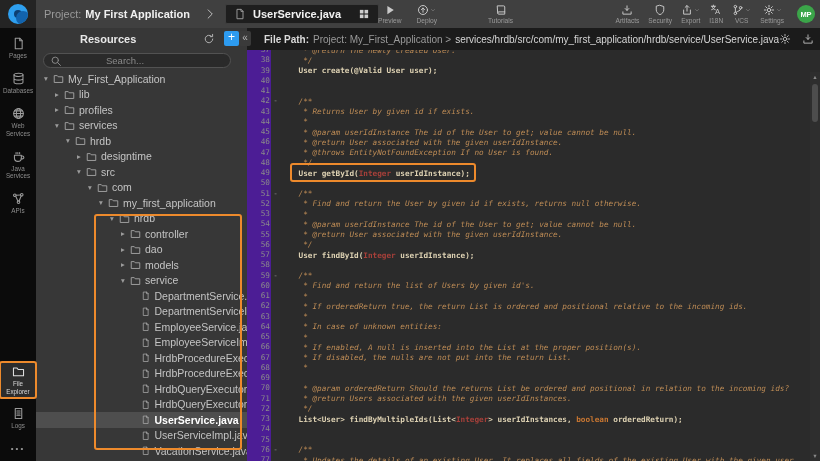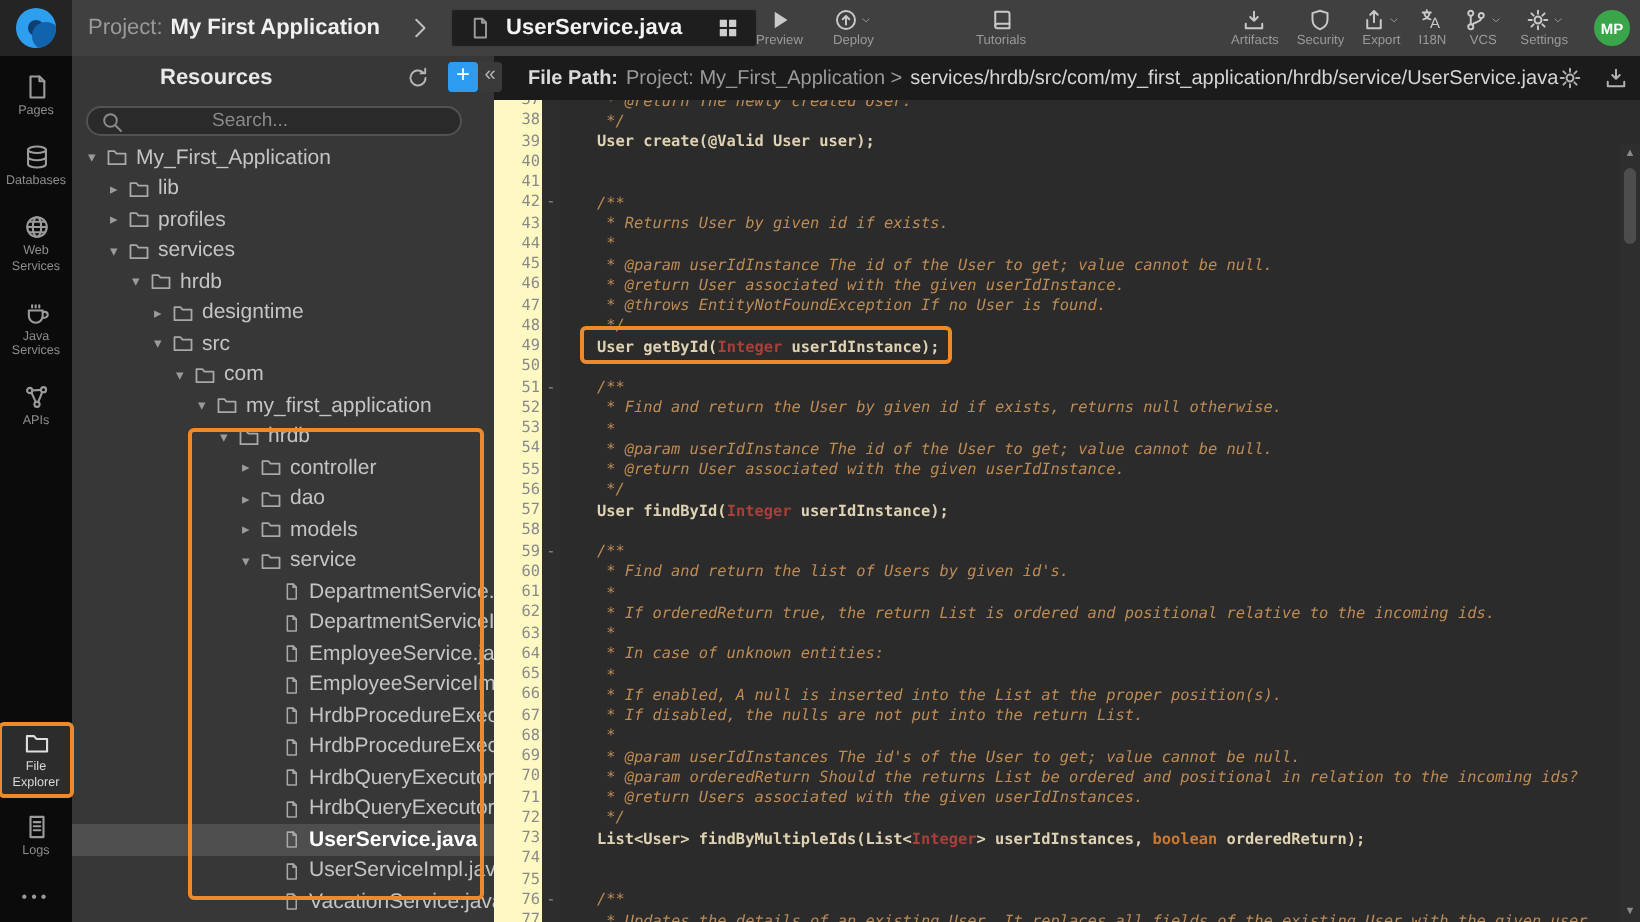--- a/index.html
+++ b/index.html
@@ -79,21 +79,21 @@
     font-size:10px; white-space:nowrap; }
   .fp-label { color:#dadada; font-weight:700; margin-right:4px; }
   .fp-mid { color:#9a9a9a; margin-right:4px; }
   .fp-path { color:#d5d5d5; }
   .fp-icons { margin-left:auto; display:flex; align-items:center; gap:11px; color:#b3b3b3; }
   .fp-icons span { cursor:pointer; }
   .code { position:absolute; left:0; top:22px; right:0; bottom:0; background:#2b2b2b; overflow:hidden; }
   .codelines { position:absolute; left:0; top:-5px; right:10px; }
   .cl { height:10.25px; display:flex; align-items:center;
     font-family:"DejaVu Sans Mono", monospace; font-size:7.7px; }
-  .cl .ln { width:24px; text-align:right; color:#8a8a8a; flex:none; padding-right:1px; background:#fef9c3; height:100%; line-height:10.25px; }
+  .cl .ln { width:24px; text-align:right; color:#8a8a8a; flex:none; padding-right:1px; background:#4c1d95; height:100%; line-height:10.25px; }
   .cl .fold { width:9px; color:#8a8a8a; flex:none; text-align:center; background:#2d2d2d; height:100%; line-height:9px; }
   .cl .ct { white-space:pre; }
   .cm { color:#bd8b55; font-style:italic; }
   .cd { color:#ded2b3; font-weight:700; }
   .ty { color:#a8403a; font-weight:700; }
   .kw { color:#cb7832; font-weight:700; }
   .vscroll { position:absolute; right:0; top:22px; bottom:0; width:10px; background:#2e2e2e; }
   .vscroll .up { position:absolute; top:2px; left:0; width:10px; text-align:center; font-size:5.5px; color:#8a8a8a; }
   .vscroll .dn { position:absolute; bottom:2px; left:0; width:10px; text-align:center; font-size:5.5px; color:#8a8a8a; }
   .vscroll .thumb { position:absolute; top:12px; left:2px; width:6px; height:38px; background:#4d4d4d; border-radius:3px; }
@@ -766,21 +766,20 @@
           <span class="ct"><span class="cm">     * If disabled, the nulls are not put into the return List.</span></span>
         </div>
         <div class="cl">
           <span class="ln">68</span>
           <span class="fold"></span>
           <span class="ct"><span class="cm">     *</span></span>
         </div>
         <div class="cl">
           <span class="ln">69</span>
           <span class="fold"></span>
-          <span class="ct"><span class="cm">     * @param userIdInstances The id's of the User to get; value cannot be null.</span></span>
         </div>
         <div class="cl">
           <span class="ln">70</span>
           <span class="fold"></span>
           <span class="ct"><span class="cm">     * @param orderedReturn Should the returns List be ordered and positional in relation to the incoming ids?</span></span>
         </div>
         <div class="cl">
           <span class="ln">71</span>
           <span class="fold"></span>
           <span class="ct"><span class="cm">     * @return Users associated with the given userIdInstances.</span></span>

